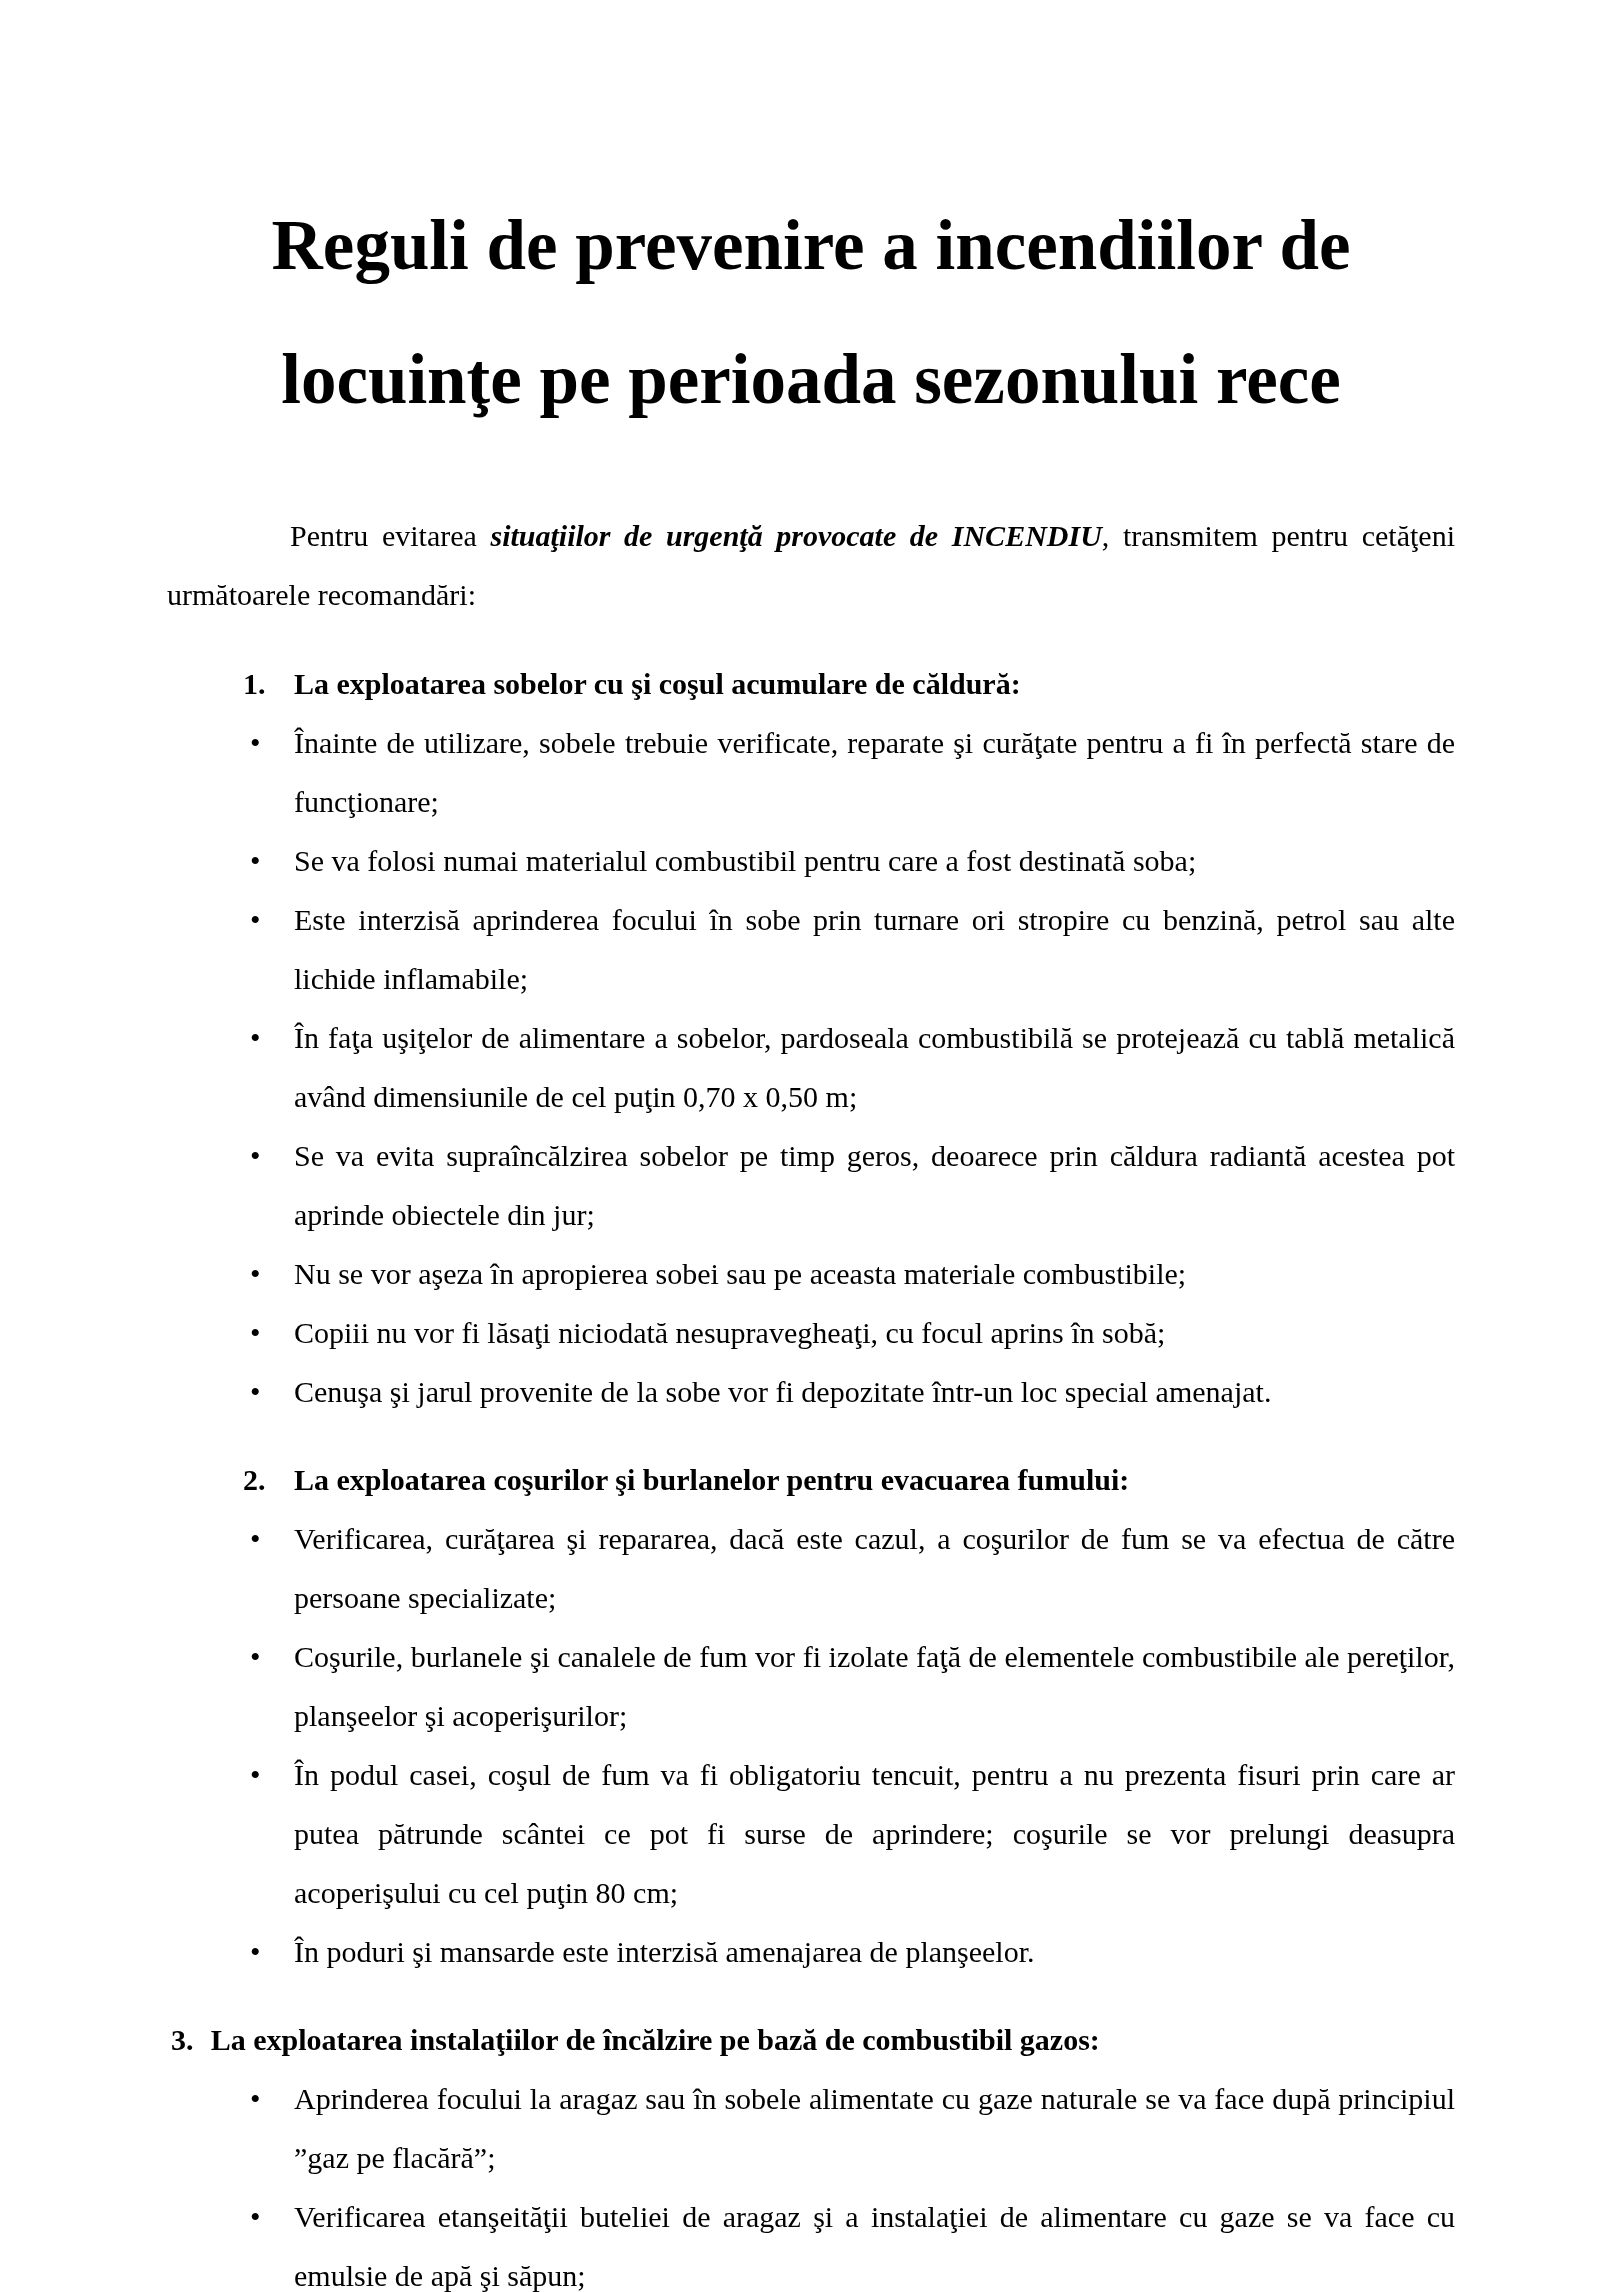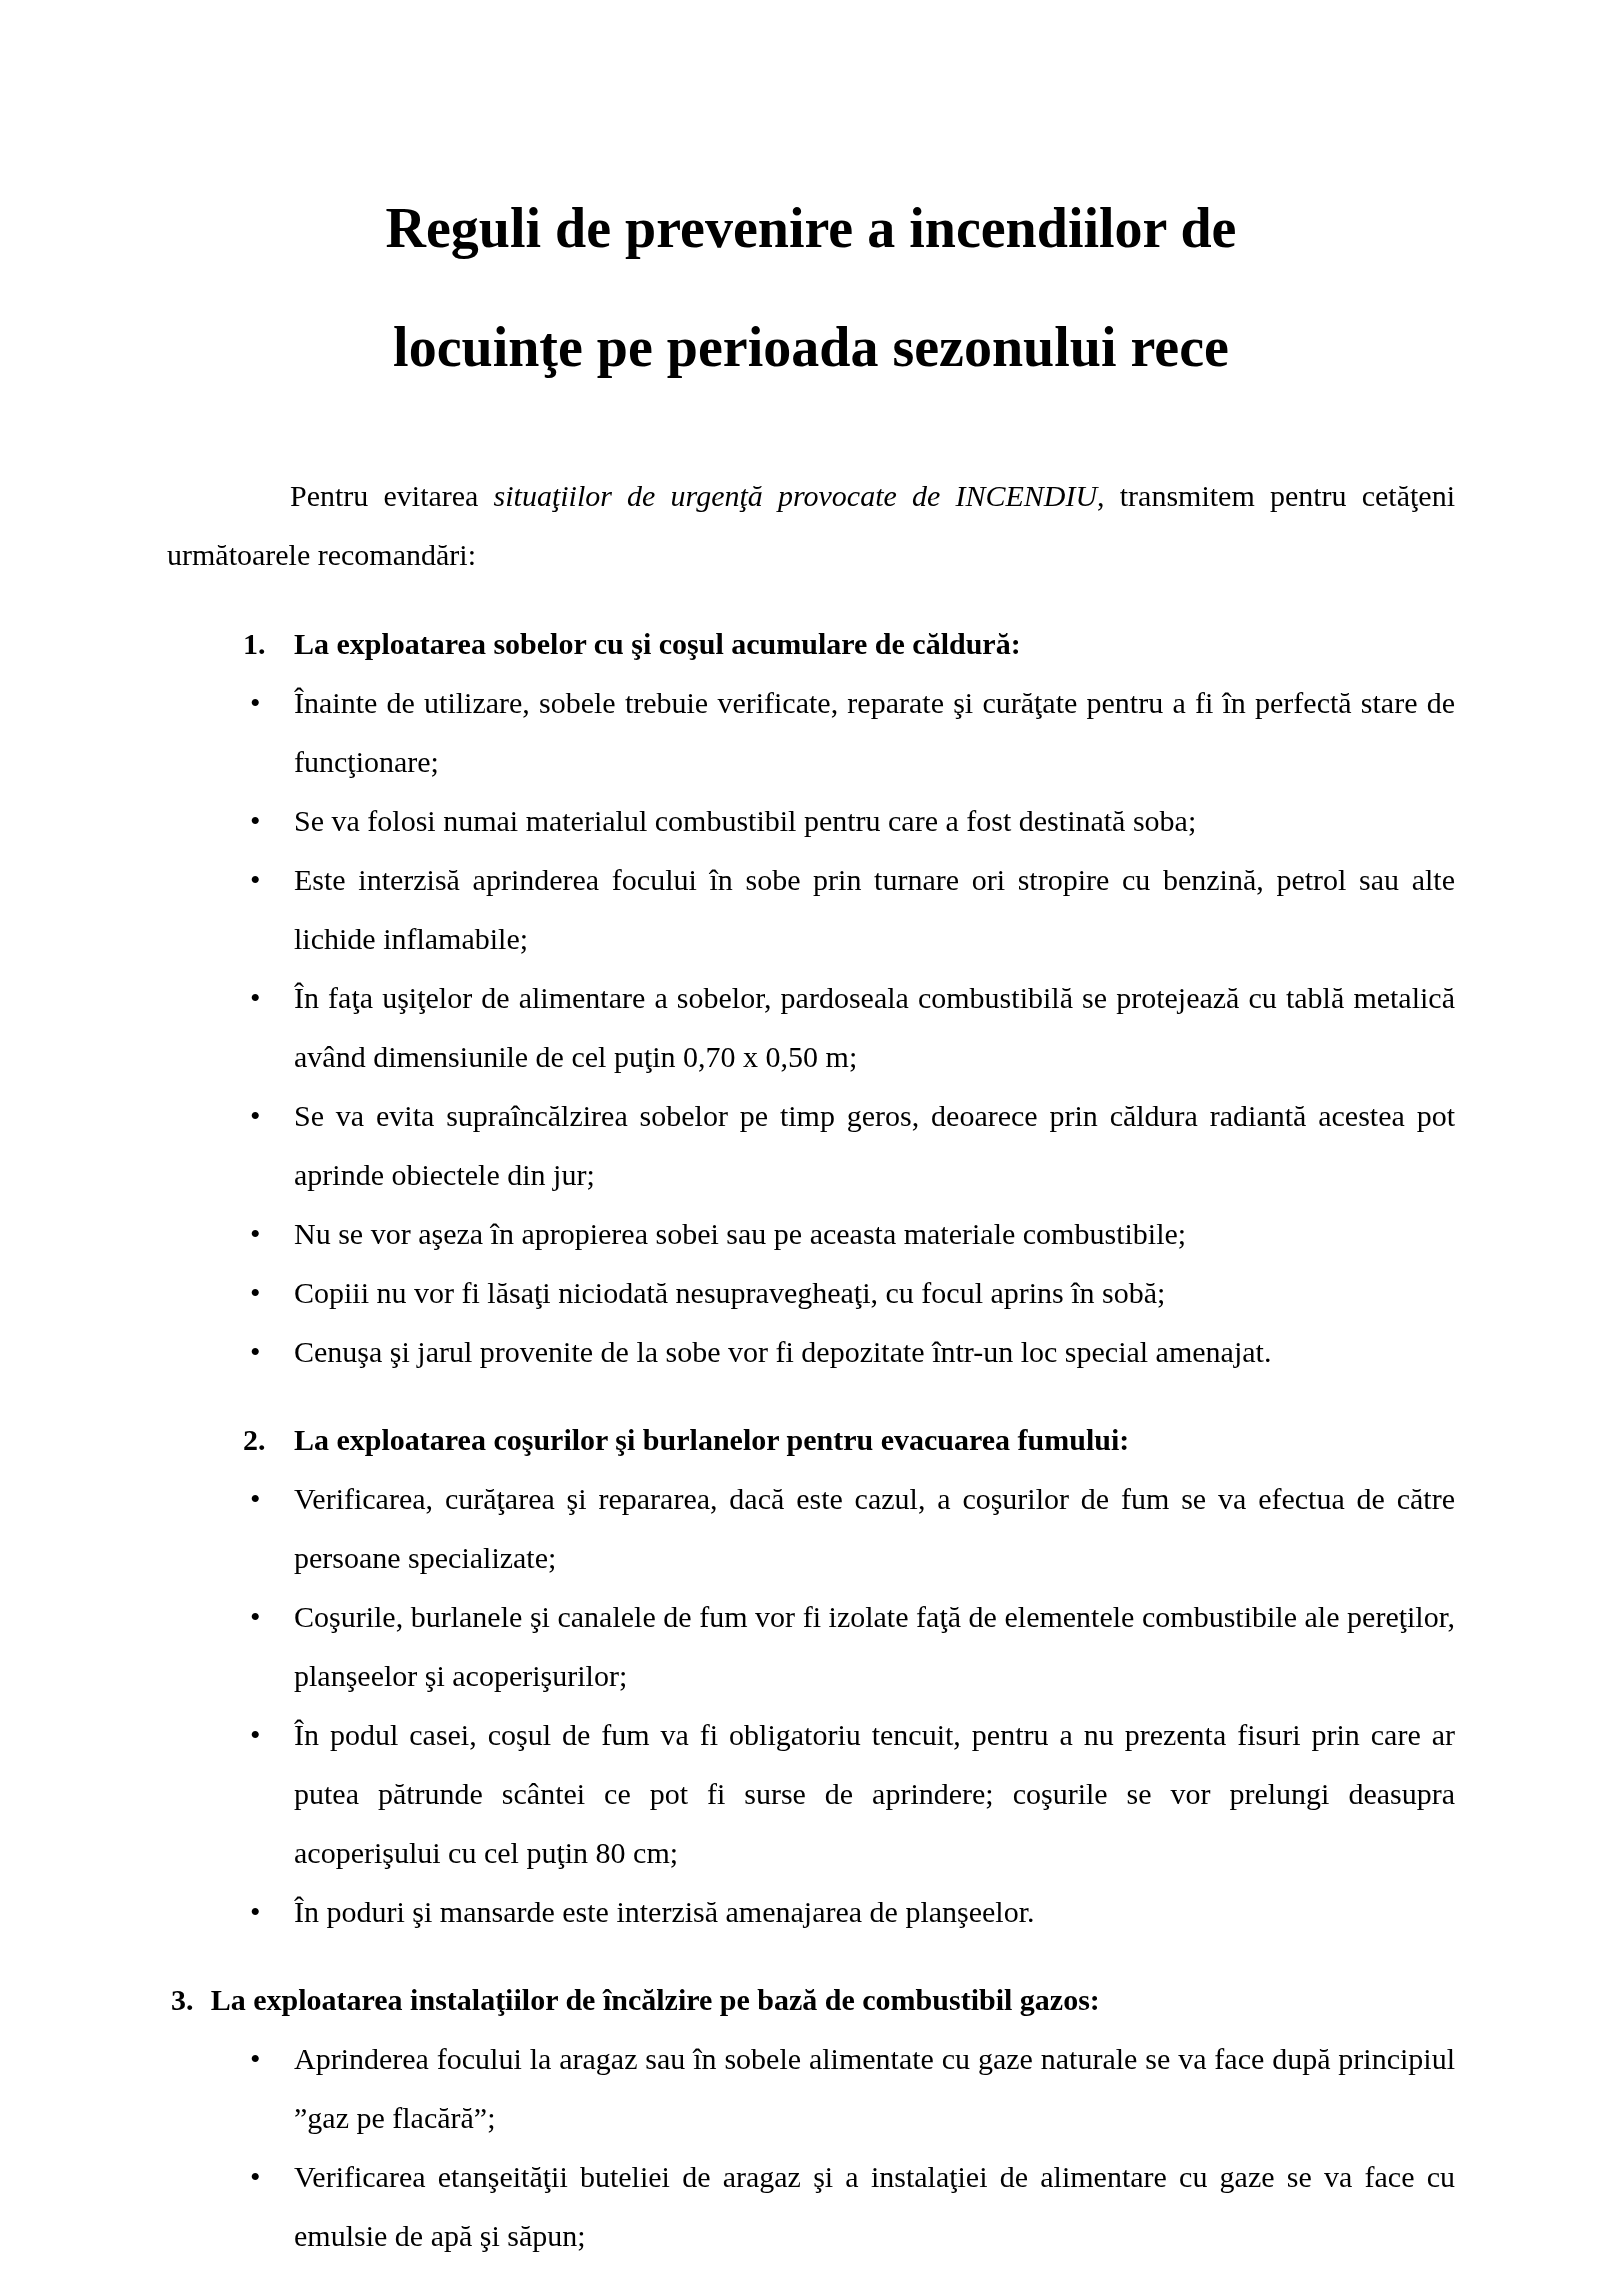--- a/index.html
+++ b/index.html
@@ -15,37 +15,37 @@
   }
   .page {
     box-sizing: border-box;
     width: 1621px;
     min-height: 2293px;
     padding: 162px 166px 39px 167px;
   }
   .doc-title {
     text-align: center;
     font-weight: bold;
-    font-size: 56px;
+    font-size: 71px;
     line-height: 1;
   }
   .doc-title .title-line + .title-line {
     margin-top: 63px;
   }
   .body-text {
     font-size: 30px;
     line-height: 59px;
     text-align: justify;
   }
   .intro {
     margin-top: 91px;
     text-indent: 123px;
   }
   .intro .emph {
-    font-weight: normal;
+    font-weight: bold;
     font-style: italic;
   }
   .section-heading {
     font-weight: bold;
     font-size: 30px;
     line-height: 59px;
     margin-top: 29px;
     position: relative;
     padding-left: 127px;
     text-align: left;

